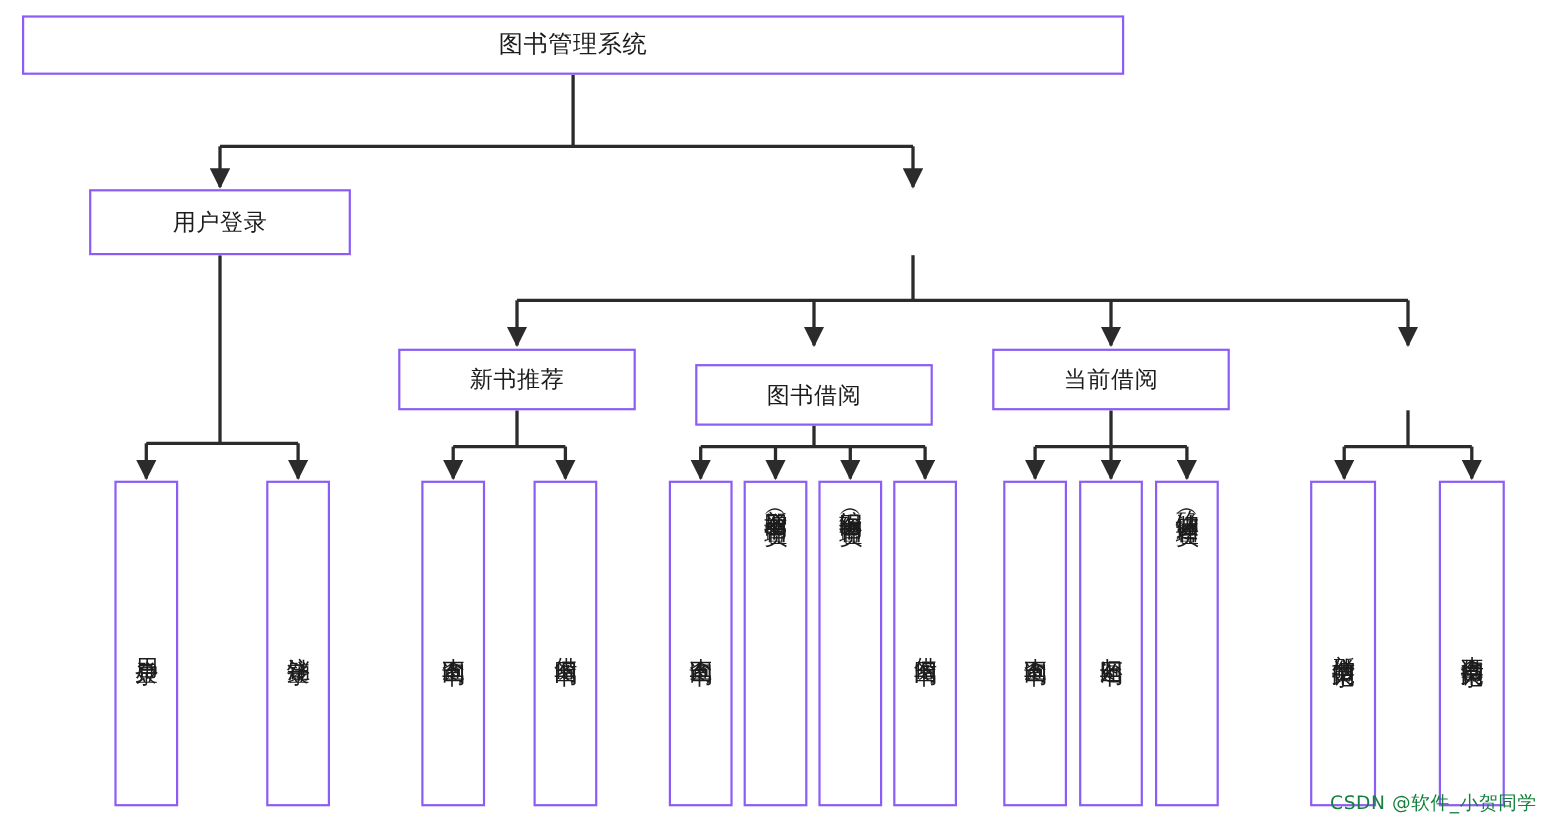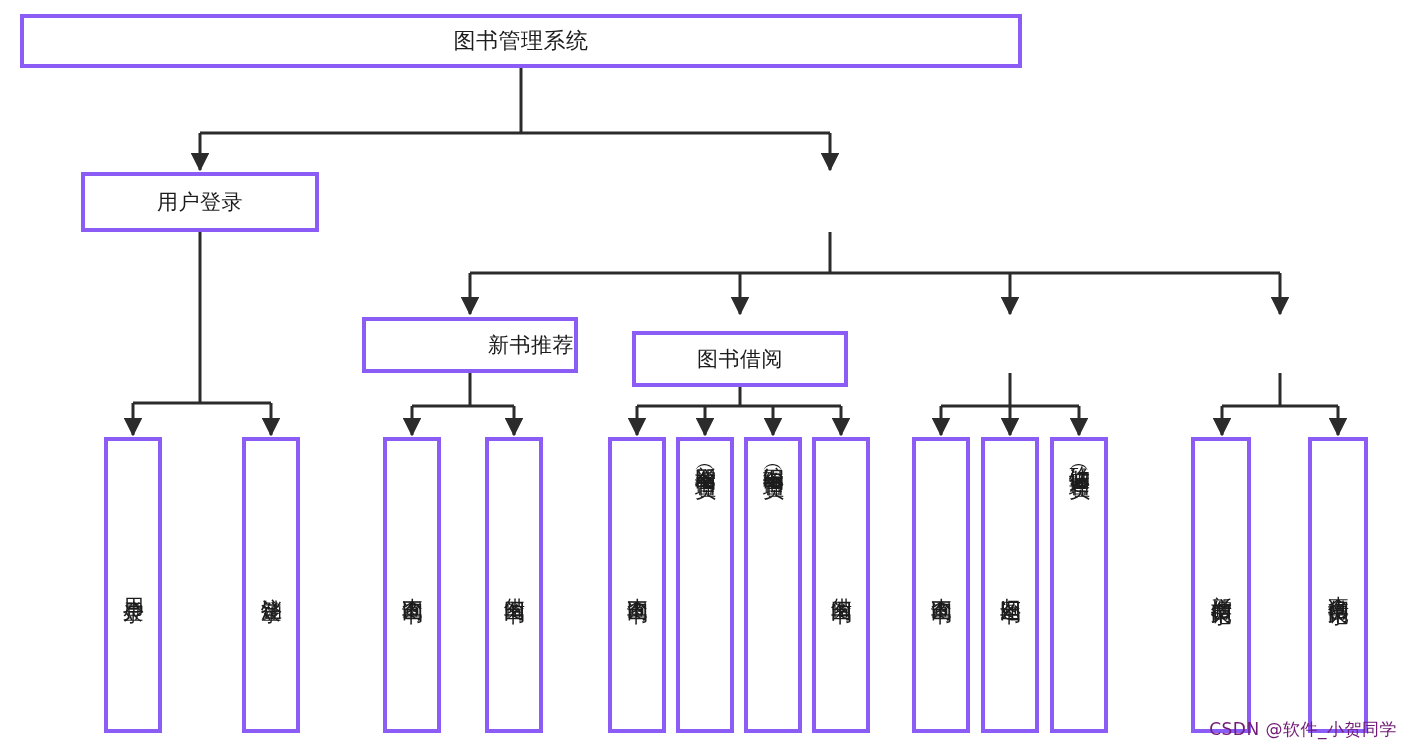--- a/index.html
+++ b/index.html
@@ -24,21 +24,21 @@
     left: 0;
     top: 0;
     width: 1405px;
     height: 747px;
     pointer-events: none;
   }
   .node {
     position: absolute;
     box-sizing: border-box;
     background: #ffffff;
-    border: 4px solid #8b5cf6;
+    border: 2px solid #8b5cf6;
     display: flex;
     align-items: center;
     justify-content: center;
     z-index: 2;
   }
   .node-label {
     font-size: 21px;
     line-height: 1.28;
     color: #1c1c1c;
     letter-spacing: 0.5px;
@@ -64,21 +64,21 @@
   }
   .node-leaf.leaf-centered {
     align-items: center;
     padding-top: 0;
   }
   #watermark {
     position: absolute;
     right: 8px;
     bottom: 6px;
     font-size: 17px;
-    color: #701a75;
+    color: #15803d;
     letter-spacing: 0.5px;
     z-index: 5;
     white-space: nowrap;
   }
 </style>
 </head>
 <body>
 
 <div id="diagram-root">
 
@@ -134,28 +134,31 @@
 
   <div class="node node-root" style="left:20px; top:14px; width:1002px; height:54px;">
     <span class="node-label">图书管理系统</span>
   </div>
 
   <div class="node node-l1" style="left:81px; top:172px; width:238px; height:60px;">
     <span class="node-label">用户登录</span>
   </div>
 
 
-  <div class="node node-l2" style="left:362px; top:317px; width:216px; height:56px;justify-content:flex-end;">
+  <div class="node node-l2" style="left:362px; top:317px; width:216px; height:56px;">
     <span class="node-label">新书推荐</span>
   </div>
 
   <div class="node node-l2" style="left:632px; top:331px; width:216px; height:56px;align-items:center;">
     <span class="node-label">图书借阅</span>
   </div>
 
+  <div class="node node-l2" style="left:902px; top:317px; width:216px; height:56px;">
+    <span class="node-label">当前借阅</span>
+  </div>
 
 
   <div class="node node-leaf leaf-centered" style="left:104px; top:437px; width:58px; height:296px;">
     <span class="node-label">用户登录</span>
   </div>
 
   <div class="node node-leaf leaf-centered" style="left:242px; top:437px; width:58px; height:296px;">
     <span class="node-label">注销登录</span>
   </div>
 

